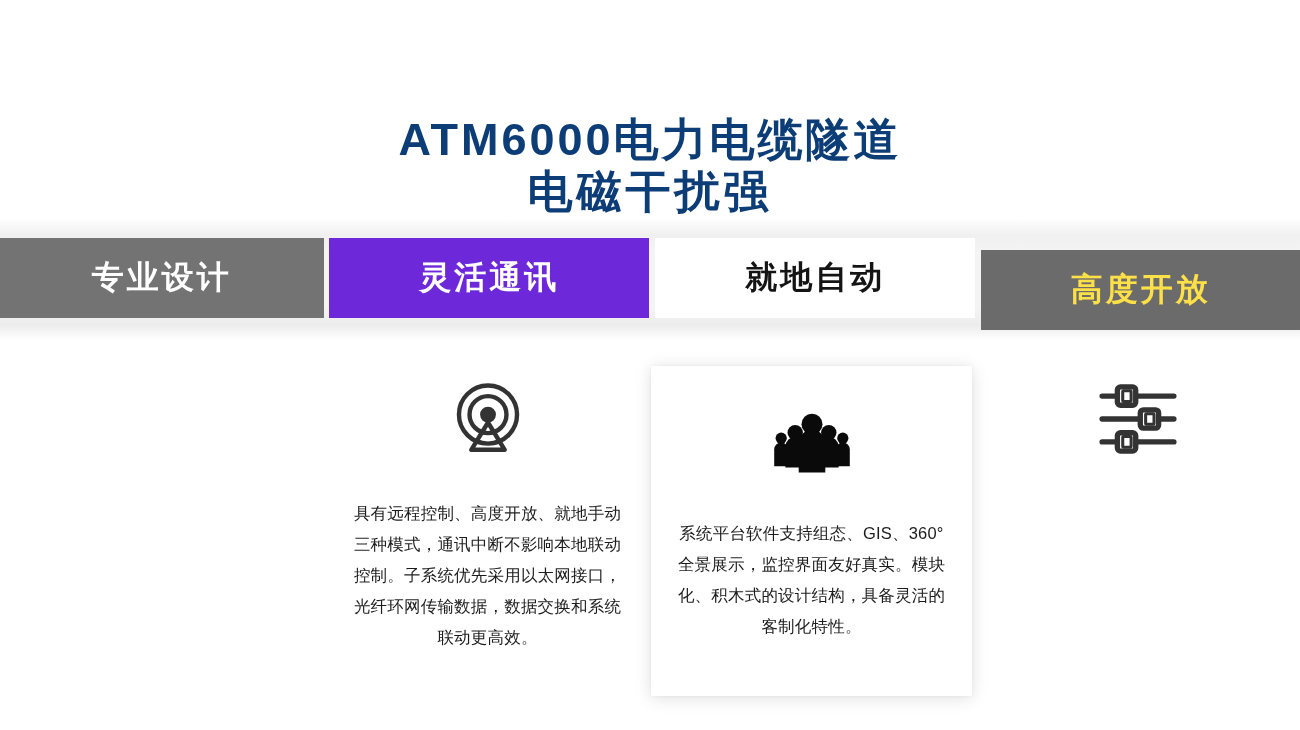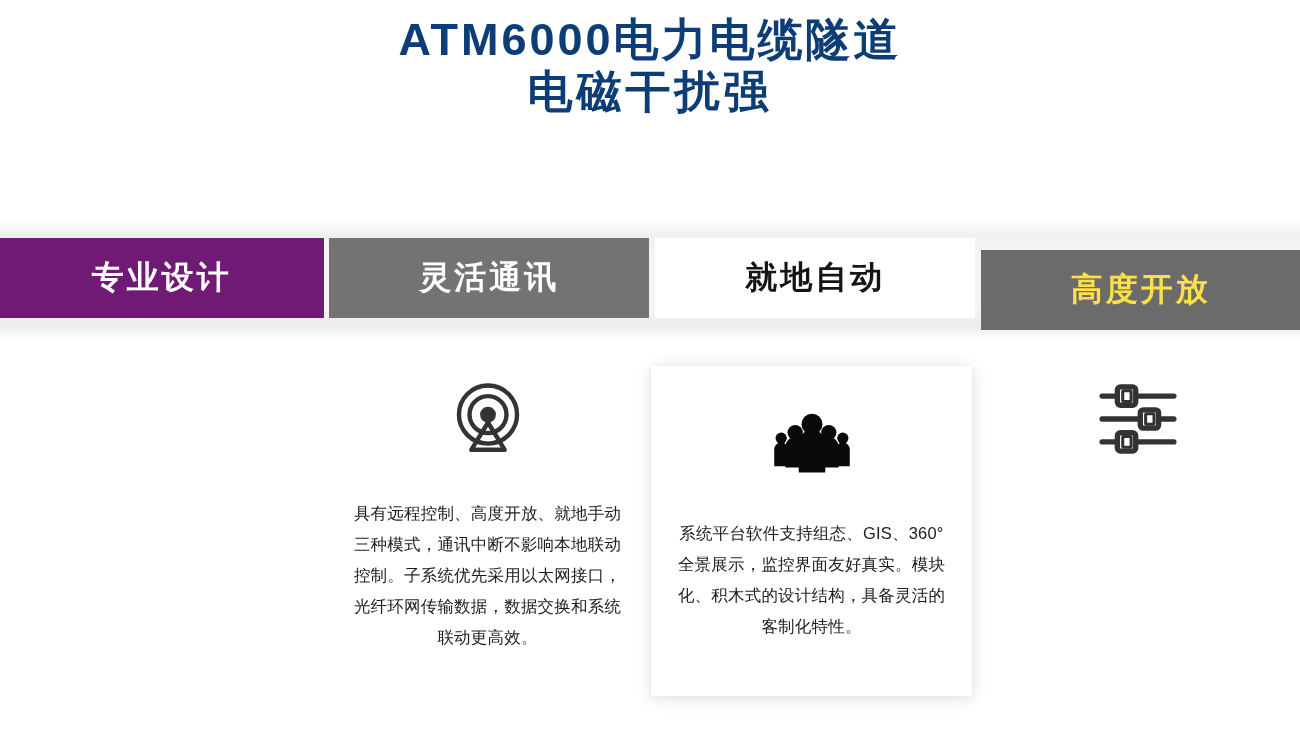--- a/index.html
+++ b/index.html
@@ -16,21 +16,21 @@
   }
 
   
   .header {
     width: 1300px;
     height: 218px;
     background: #ffffff;
     display: flex;
     flex-direction: column;
     align-items: center;
-    justify-content: flex-start;
+    justify-content: flex-end;
     box-sizing: border-box;
     padding-top: 14px;
   }
   .title-line {
     color: #0c3d76;
     font-size: 45px;
     font-weight: bold;
     letter-spacing: 2px;
     line-height: 1.16;
     text-align: center;
@@ -65,23 +65,23 @@
   .tab {
     height: 80px;
     display: flex;
     align-items: center;
     justify-content: center;
     font-size: 32px;
     font-weight: bold;
     letter-spacing: 3px;
     box-sizing: border-box;
   }
-  .tab-1 { width: 325px; background: #701a75; color: #ffffff; }
+  .tab-1 { width: 325px; background: #737373; color: #ffffff; }
   .tab-sep { width: 6px; background: transparent; }
-  .tab-2 { width: 321px; background: #737373; color: #ffffff; }
+  .tab-2 { width: 321px; background: #6d28d9; color: #ffffff; }
   .tab-3 { width: 322px; background: #ffffff; color: #141414; }
   .tab-4 { width: 320px; background: #6b6b6b; color: #fde047; margin-top: 12px; }
 
   
   .content {
     position: absolute;
     left: 0;
     top: 340px;
     width: 1300px;
     height: 390px;

